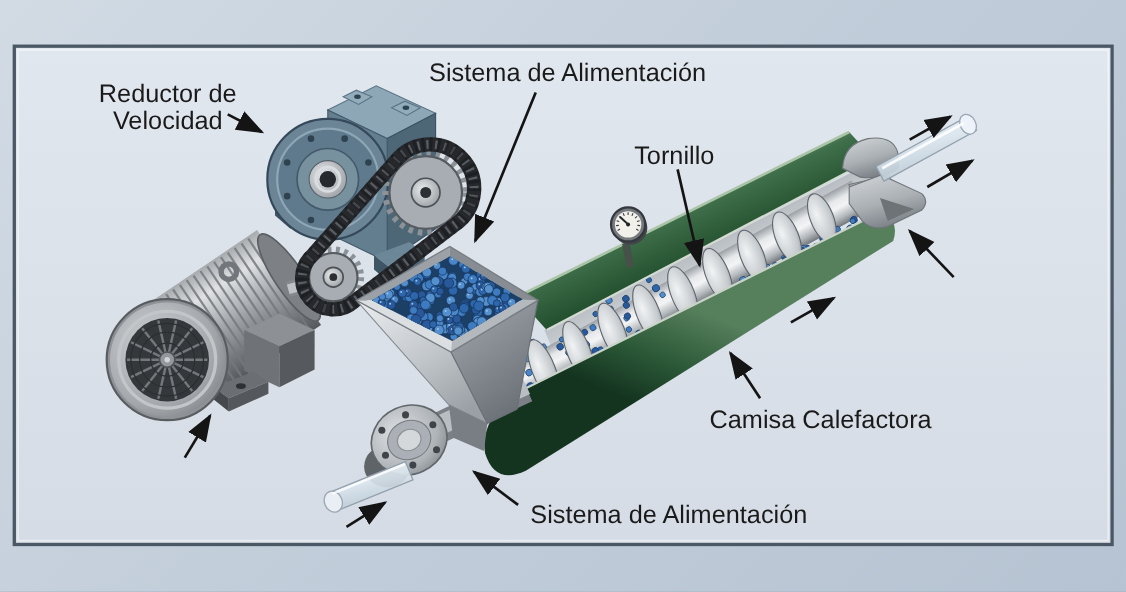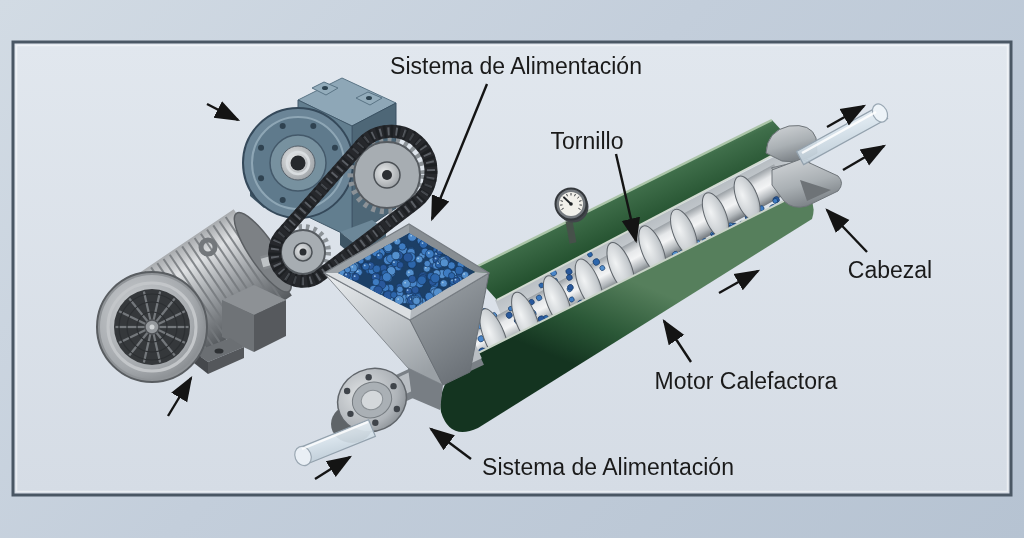--- a/index.html
+++ b/index.html
@@ -718,22 +718,25 @@
     <line x1="691" y1="362" x2="664" y2="321" marker-end="url(#ah)"></line>
     <line x1="168" y1="416" x2="191" y2="378" marker-end="url(#ah)"></line>
     <line x1="471" y1="459" x2="431" y2="429" marker-end="url(#ah)"></line>
     <line x1="315" y1="479" x2="350" y2="457" marker-end="url(#ah)"></line>
     <line x1="719" y1="293" x2="758" y2="271" marker-end="url(#ah)"></line>
     <line x1="827" y1="127" x2="864" y2="106" marker-end="url(#ah)"></line>
     <line x1="843" y1="170" x2="884" y2="146" marker-end="url(#ah)"></line>
   </g>
 </svg>
 
+<div class="lbl" style="left:60px;top:73px;width:185px;">
+  <span>Reductor de</span><br>
+  <span>Velocidad</span>
+</div>
 <div class="lbl" style="left:341px;top:54px;width:350px;">Sistema de Alimentación</div>
-<div class="lbl" style="left:512px;top:129px;width:150px;">Tornillo</div>
-<div class="lbl" style="left:815px;top:258px;width:150px;">Cabezal</div>
-<div class="lbl" style="left:621px;top:369px;width:250px;">Motor Calefactora</div>
+<div class="lbl" style="left:538px;top:129px;width:150px;">Tornillo</div>
+<div class="lbl" style="left:621px;top:369px;width:250px;">Camisa Calefactora</div>
 <div class="lbl" style="left:75px;top:422px;width:185px;">
   <br>
 </div>
 <div class="lbl" style="left:433px;top:455px;width:350px;">Sistema de Alimentación</div>
 
 </div>
 
 </body></html>

